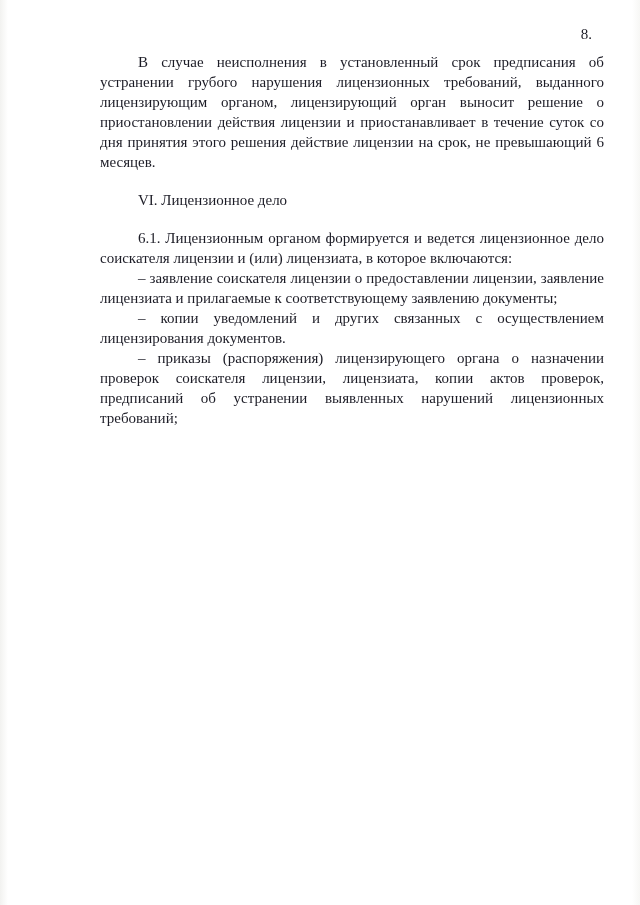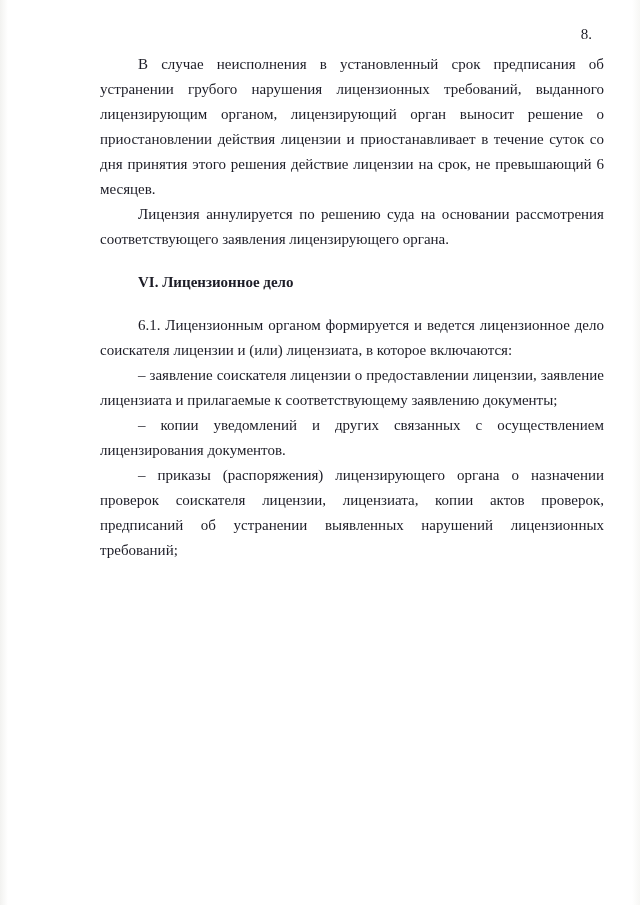--- a/index.html
+++ b/index.html
@@ -19,43 +19,42 @@
     overflow: hidden;
   }
   .page-number {
     text-align: right;
     font-size: 15px;
     padding-right: 12px;
     margin-bottom: 9px;
   }
   .text-block {
     font-size: 15px;
-    line-height: 25px;
+    line-height: 20px;
     text-align: justify;
   }
   .para {
     margin: 0;
     text-indent: 38px;
   }
   .heading {
     margin: 18px 0 18px 0;
     text-indent: 38px;
-    font-weight: bold;
+    font-weight: normal;
     text-align: left;
   }
 </style>
 </head>
 <body>
 
 <div class="page">
   <div class="page-number">8.</div>
 
   <div class="text-block">
     <p class="para">В случае неисполнения в установленный срок предписания об устранении грубого нарушения лицензионных требований, выданного лицензирующим органом, лицензирующий орган выносит решение о приостановлении действия лицензии и приостанавливает в течение суток со дня принятия этого решения действие лицензии на срок, не превышающий 6 месяцев.</p>
-    <p class="para">Лицензия аннулируется по решению суда на основании рассмотрения соответствующего заявления лицензирующего органа.</p>
 
     <p class="heading">VI. Лицензионное дело</p>
 
     <p class="para">6.1. Лицензионным органом формируется и ведется лицензионное дело соискателя лицензии и (или) лицензиата, в которое включаются:</p>
     <p class="para">– заявление соискателя лицензии о предоставлении лицензии, заявление лицензиата и прилагаемые к соответствующему заявлению документы;</p>
     <p class="para">– копии уведомлений и других связанных с осуществлением лицензирования документов.</p>
     <p class="para">– приказы (распоряжения) лицензирующего органа о назначении проверок соискателя лицензии, лицензиата, копии актов проверок, предписаний об устранении выявленных нарушений лицензионных требований;</p>
   </div>
 </div>
 

